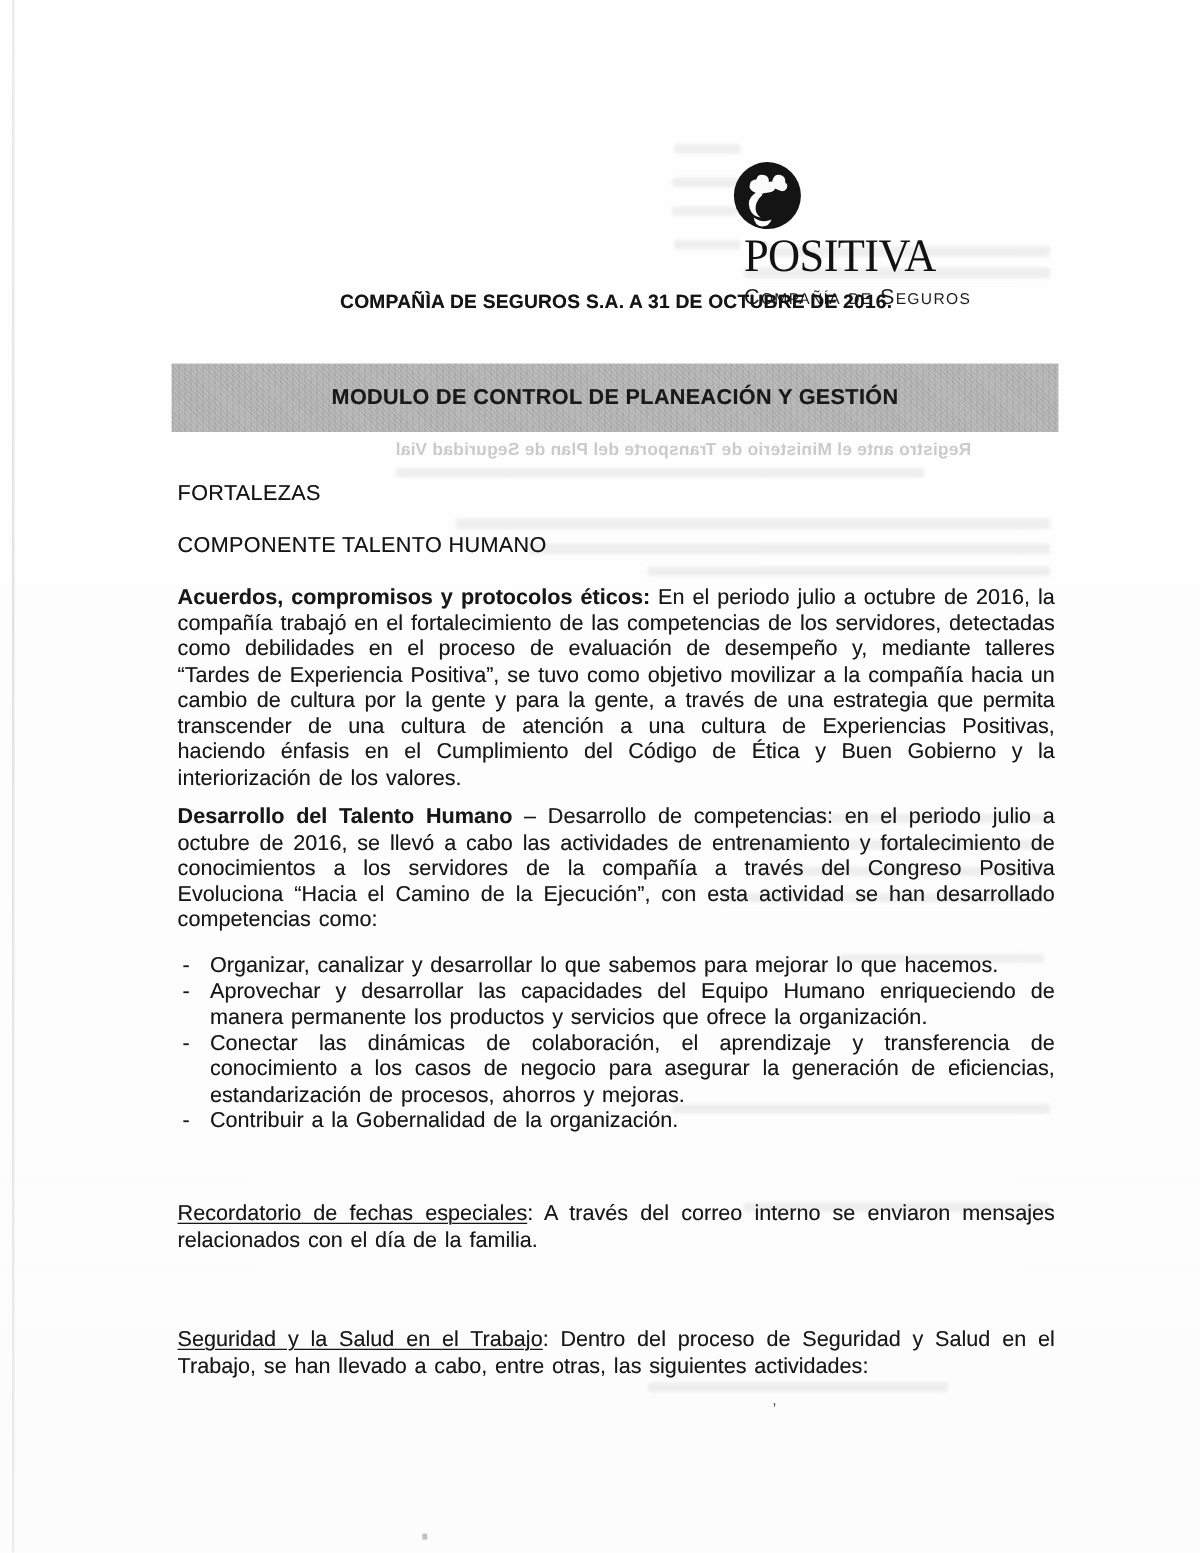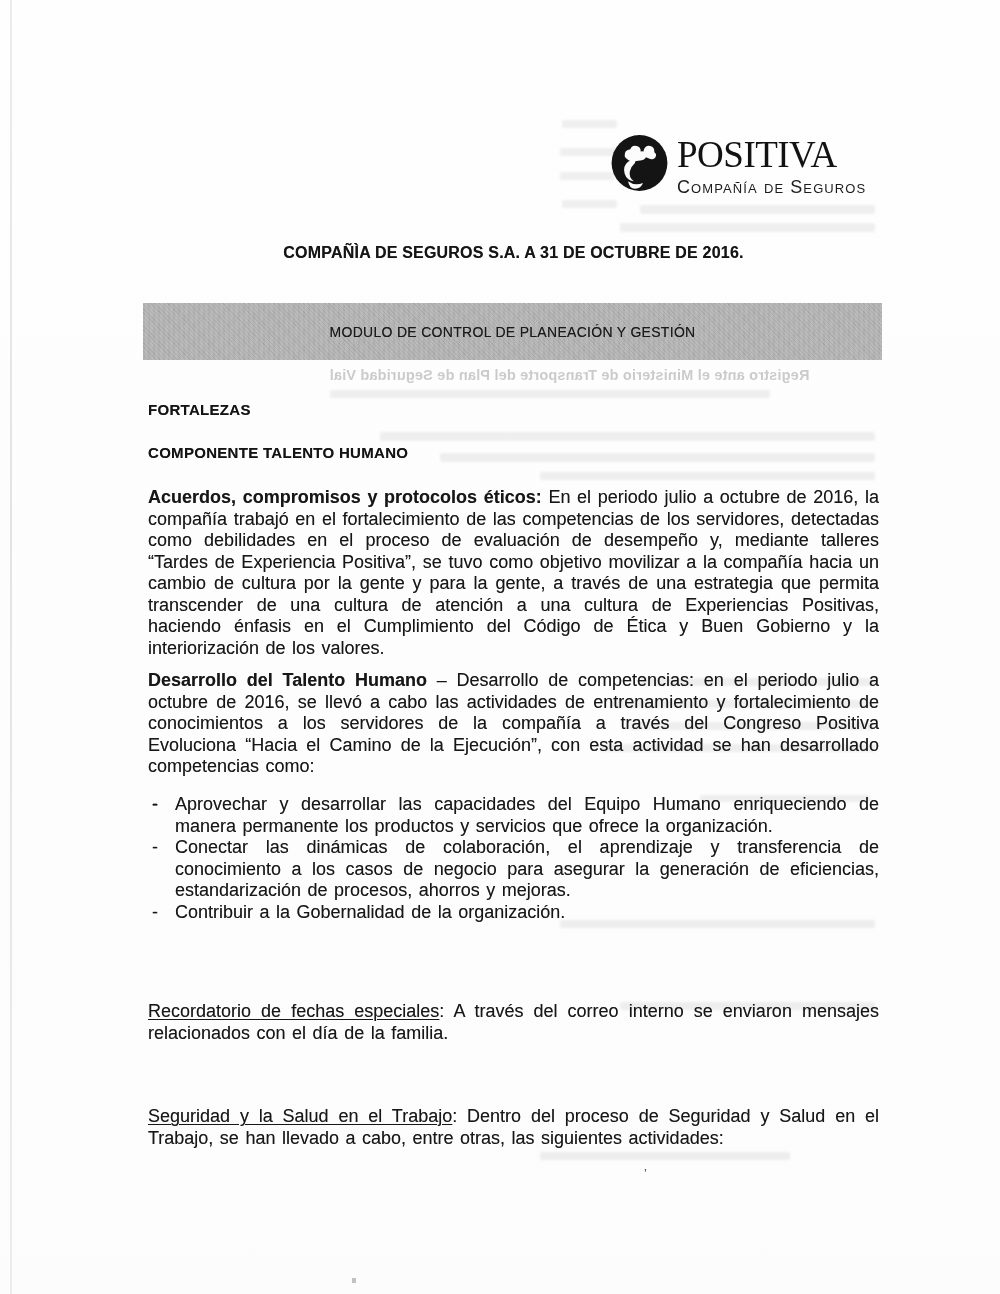--- a/index.html
+++ b/index.html
@@ -8,21 +8,21 @@
     position:relative; width:1000px; height:1294px;
     background:linear-gradient(180deg, #fefefe 0%, #fdfdfd 60%, #fcfcfc 100%);
     font-family:"Liberation Sans", sans-serif;
     color:#161616; overflow:hidden;
   }
   .scan-fold {
     position:absolute; left:10px; top:0; width:2px; height:1294px;
     background:linear-gradient(#ececec, #e3e3e3 40%, #ececec);
   }
   
-  .logo { position:absolute; left:611px; top:133px; display:flex; align-items:flex-start; }
+  .logo { position:absolute; left:611px; top:133px; display:flex; align-items:flex-start;flex-direction:column; }
   .logo-icon { width:57px; height:60px; flex:0 0 auto; }
   .logo-text { margin-left:9px; }
   .logo-brand {
     font-family:"Liberation Serif", serif; font-size:37px; line-height:40px;
     letter-spacing:-0.5px; color:#121212; transform:scaleY(1.05); transform-origin:top left;
     white-space:nowrap;
   }
   .logo-tagline {
     font-family:Liberation Sans, sans-serif; font-variant:small-caps;
     font-size:18px; letter-spacing:1.1px; color:#1c1c1c;
@@ -38,26 +38,26 @@
   .banner {
     position:absolute; left:143px; top:303px; width:739px; height:57px;
     background-color:#b6b6b6;
     background-image:
       repeating-linear-gradient(45deg, rgba(0,0,0,.055) 0 1px, transparent 1px 3px),
       repeating-linear-gradient(-45deg, rgba(255,255,255,.09) 0 1px, transparent 1px 2px),
       repeating-linear-gradient(90deg, rgba(0,0,0,.04) 0 2px, transparent 2px 5px);
     display:flex; align-items:center; justify-content:center;
   }
   .banner span {
-    font-weight:normal; font-size:14px; letter-spacing:0.3px; color:#1a1a1a;
+    font-weight:bold; font-size:18px; letter-spacing:0.3px; color:#1a1a1a;
     text-shadow:0 0 0.5px rgba(0,0,0,.5);
   }
   
   .heading {
-    position:absolute; left:148px; font-weight:bold; font-size:15px;
+    position:absolute; left:148px; font-weight:normal; font-size:18px;
     letter-spacing:0.3px; color:#141414; text-shadow:0 0 0.4px rgba(0,0,0,.5);
   }
   .para {
     position:absolute; left:148px; width:731px;
     text-align:justify; font-size:18px; line-height:21.5px;
     word-spacing:1.5px; color:#171717; text-shadow:0 0 0.3px rgba(0,0,0,.4);
   }
   .lead-b { font-weight:bold; }
   .lead-u { text-decoration:underline; text-underline-offset:2px; text-decoration-thickness:1px; }
   .bullets .item { position:relative; padding-left:27px; }
@@ -127,21 +127,21 @@
   </div>
 
   <div class="heading" style="top:401px;">FORTALEZAS</div>
   <div class="heading" style="top:444px;text-align:right;">COMPONENTE TALENTO HUMANO</div>
 
   <div class="para" style="top:487px;"><span class="lead-b">Acuerdos, compromisos y protocolos éticos:</span><span> En el periodo julio a octubre de 2016,  la compañía trabajó en el fortalecimiento de las competencias de los servidores,  detectadas como debilidades en el proceso de evaluación de desempeño y, mediante talleres “Tardes de Experiencia Positiva”, se tuvo como objetivo movilizar a la compañía hacia un cambio de cultura por la gente y para la gente, a través de una estrategia que permita transcender de una cultura de atención a una cultura de Experiencias Positivas, haciendo énfasis en el Cumplimiento del Código de Ética y Buen Gobierno y la interiorización de los valores.</span></div>
 
   <div class="para" style="top:670px;"><span class="lead-b">Desarrollo del Talento Humano</span><span> – Desarrollo de competencias: en el periodo julio a octubre de 2016, se llevó a cabo las actividades de entrenamiento y fortalecimiento de conocimientos a los servidores de la compañía a través del Congreso Positiva Evoluciona “Hacia el Camino de la Ejecución”, con esta actividad se han desarrollado competencias como:</span></div>
 
   <div class="para bullets" style="top:794px;">
-    <div class="item"><span class="marker">-</span></div>
+    <div class="item"><span class="marker">-</span><span>Organizar, canalizar y desarrollar lo que sabemos para mejorar lo que hacemos.</span></div>
     <div class="item"><span class="marker">-</span><span>Aprovechar y desarrollar las capacidades del Equipo Humano enriqueciendo de manera permanente los productos y servicios que ofrece la organización.</span></div>
     <div class="item"><span class="marker">-</span><span>Conectar las dinámicas de colaboración, el aprendizaje y transferencia de conocimiento a los casos de negocio para asegurar la generación de eficiencias, estandarización de procesos, ahorros y mejoras.</span></div>
     <div class="item"><span class="marker">-</span><span>Contribuir a la Gobernalidad de la organización.</span></div>
   </div>
 
 
   <div class="para" style="top:1001px;"><span class="lead-u">Recordatorio de fechas especiales</span><span>: A través del correo interno se enviaron mensajes relacionados con el día de la familia.</span></div>
 
   <div class="para" style="top:1106px;"><span class="lead-u">Seguridad y la Salud en el Trabajo</span><span>: Dentro del proceso de Seguridad y Salud en el Trabajo, se han llevado a cabo, entre otras, las siguientes actividades:</span></div>
 

